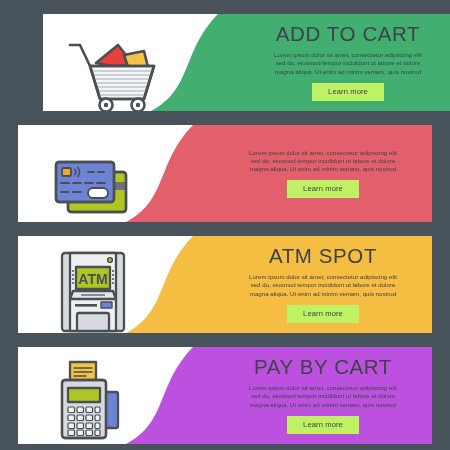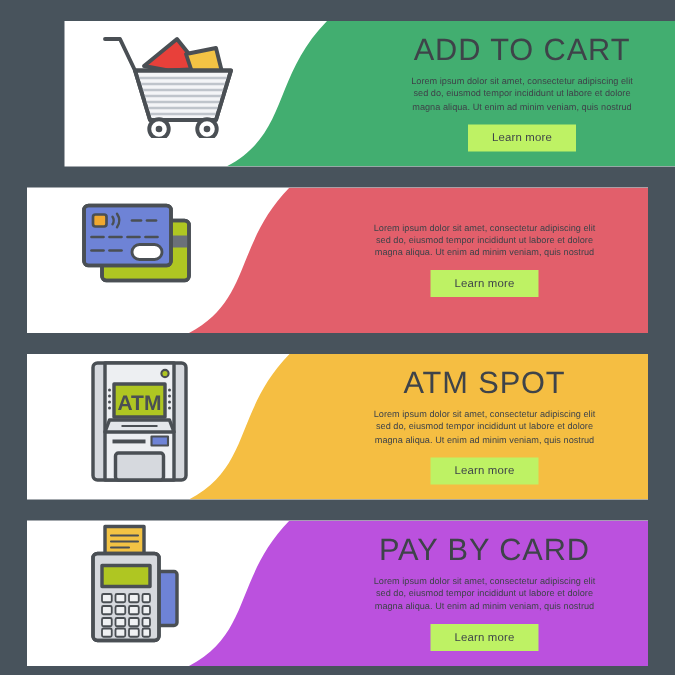--- a/index.html
+++ b/index.html
@@ -28,21 +28,21 @@
     position:absolute;inset:0;
     width:100%;height:100%;
   }
   .color-layer svg{display:block;width:100%;height:100%;}
 
   
   .icon-wrap{
     position:absolute;
     left:0;top:0;
     width:150px;height:97px;
-    display:flex;align-items:flex-start;justify-content:center;
+    display:flex;align-items:flex-end;justify-content:center;
   }
   .icon-wrap svg{display:block;}
 
   
   .content{
     position:absolute;
     left:196px;top:0;
     width:218px;height:97px;
     display:flex;
     flex-direction:column;
@@ -284,21 +284,21 @@
             <rect x="25" y="72" width="6.5" height="5.5" rx="1"></rect>
             <rect x="34" y="72" width="6.5" height="5.5" rx="1"></rect>
             <rect x="43" y="72" width="5" height="5.5" rx="1"></rect>
           </g>
           <rect x="10" y="22" width="44" height="58" rx="3" fill="none" stroke="#4A4F54" stroke-width="2.3"></rect>
         </g>
       </svg>
     </div>
 
     <div class="content">
-      <div class="title">PAY BY CARD</div>
+      <div class="title">PAY BY CART</div>
       <div class="desc">
         <span>Lorem ipsum dolor sit amet, consectetur adipiscing elit</span>
         <span>sed do, eiusmod tempor incididunt ut labore et dolore</span>
         <span>magna aliqua. Ut enim ad minim veniam, quis nostrud</span>
       </div>
       <button class="learn-btn">Learn more</button>
     </div>
   </div>
 
 </div>

